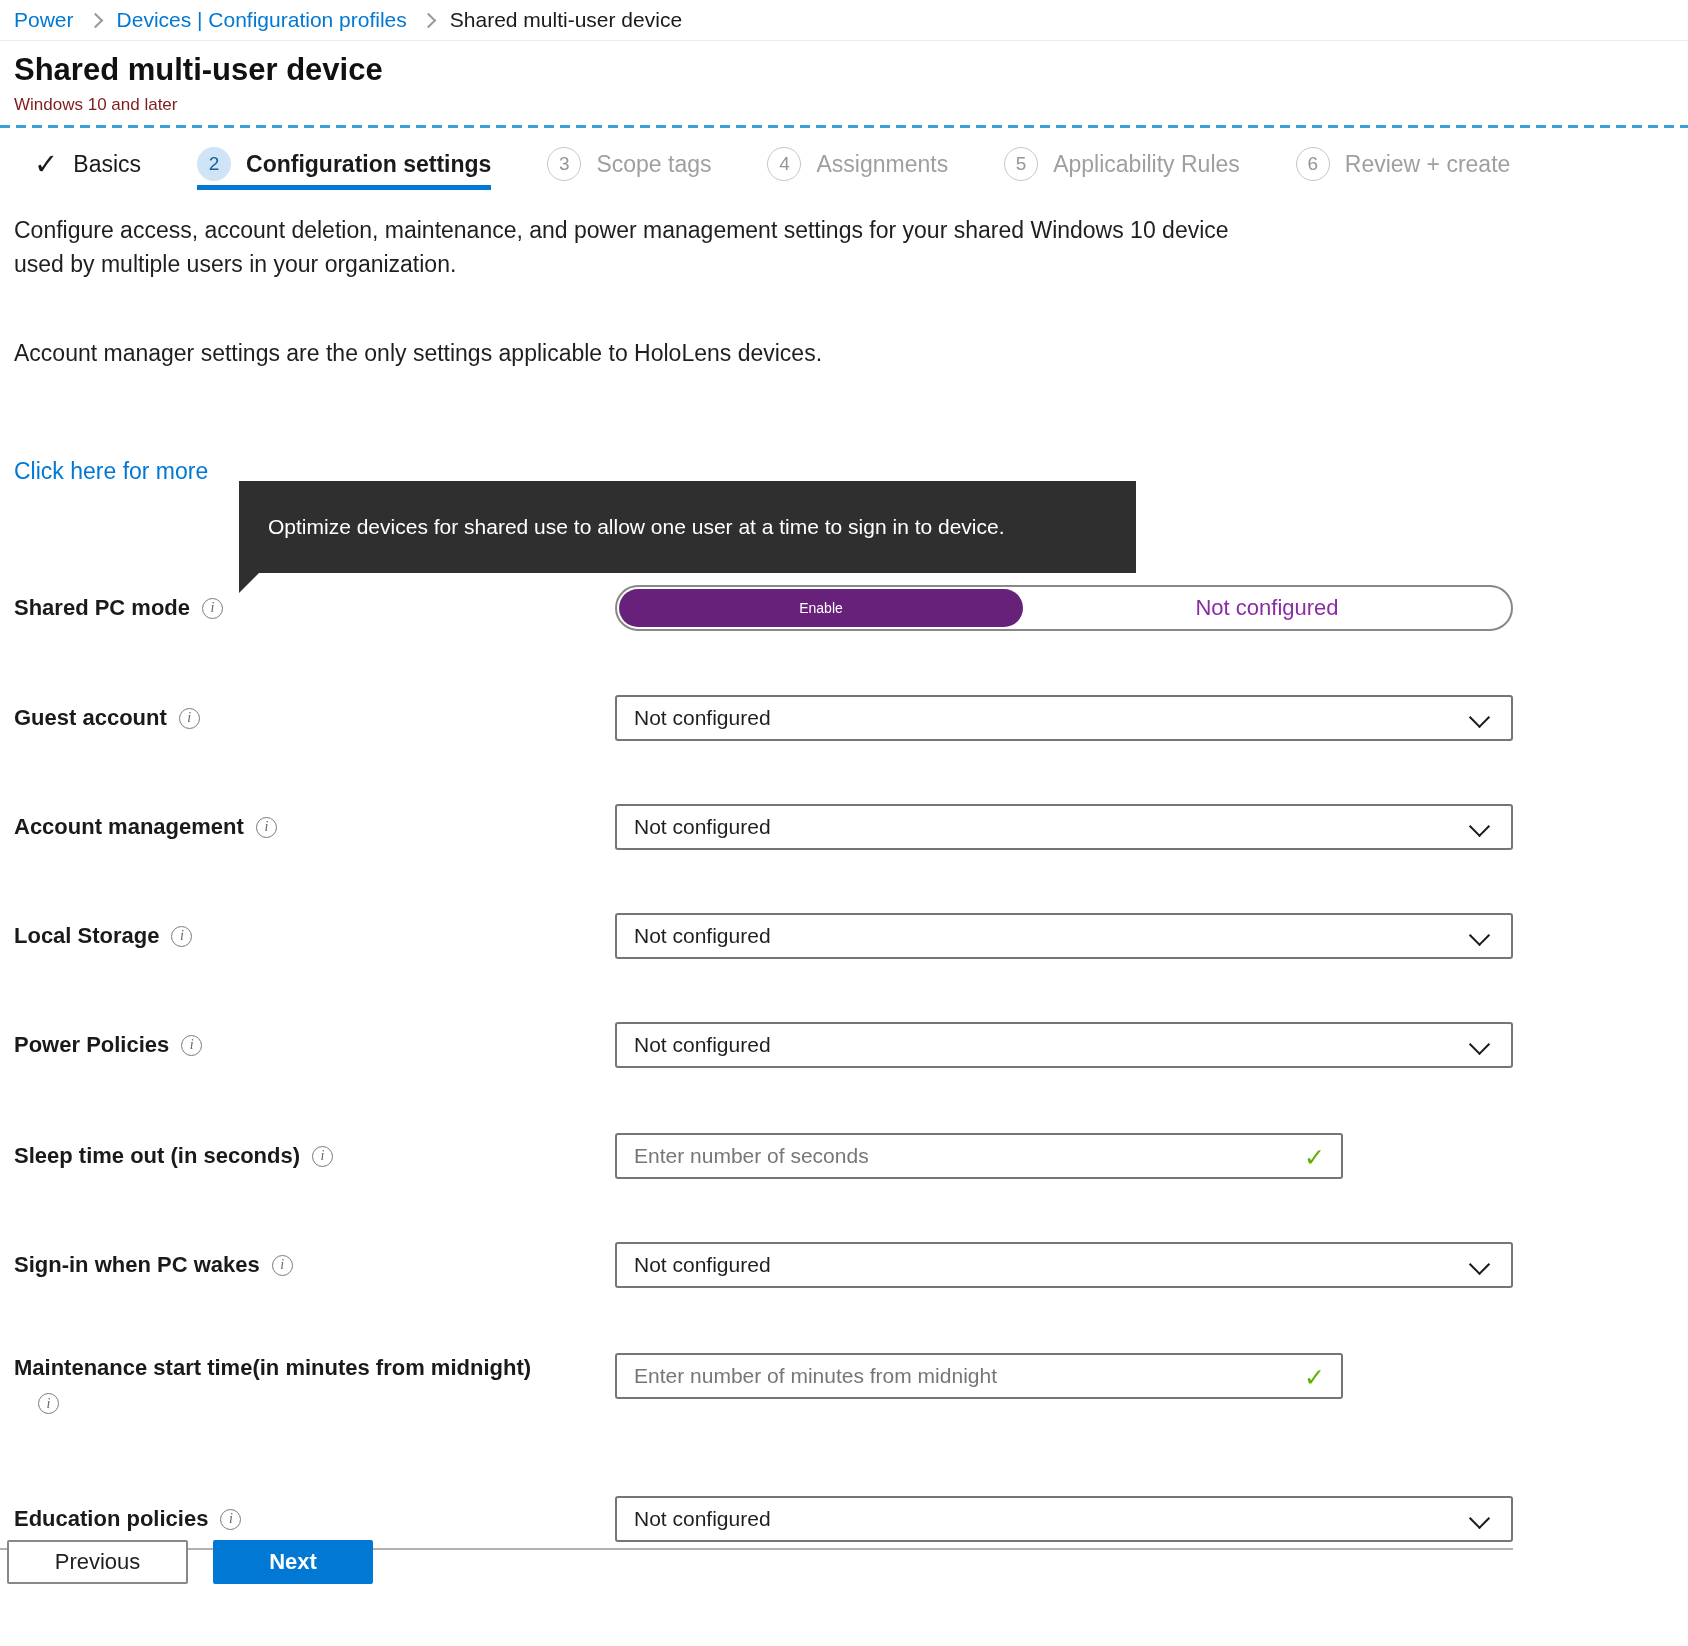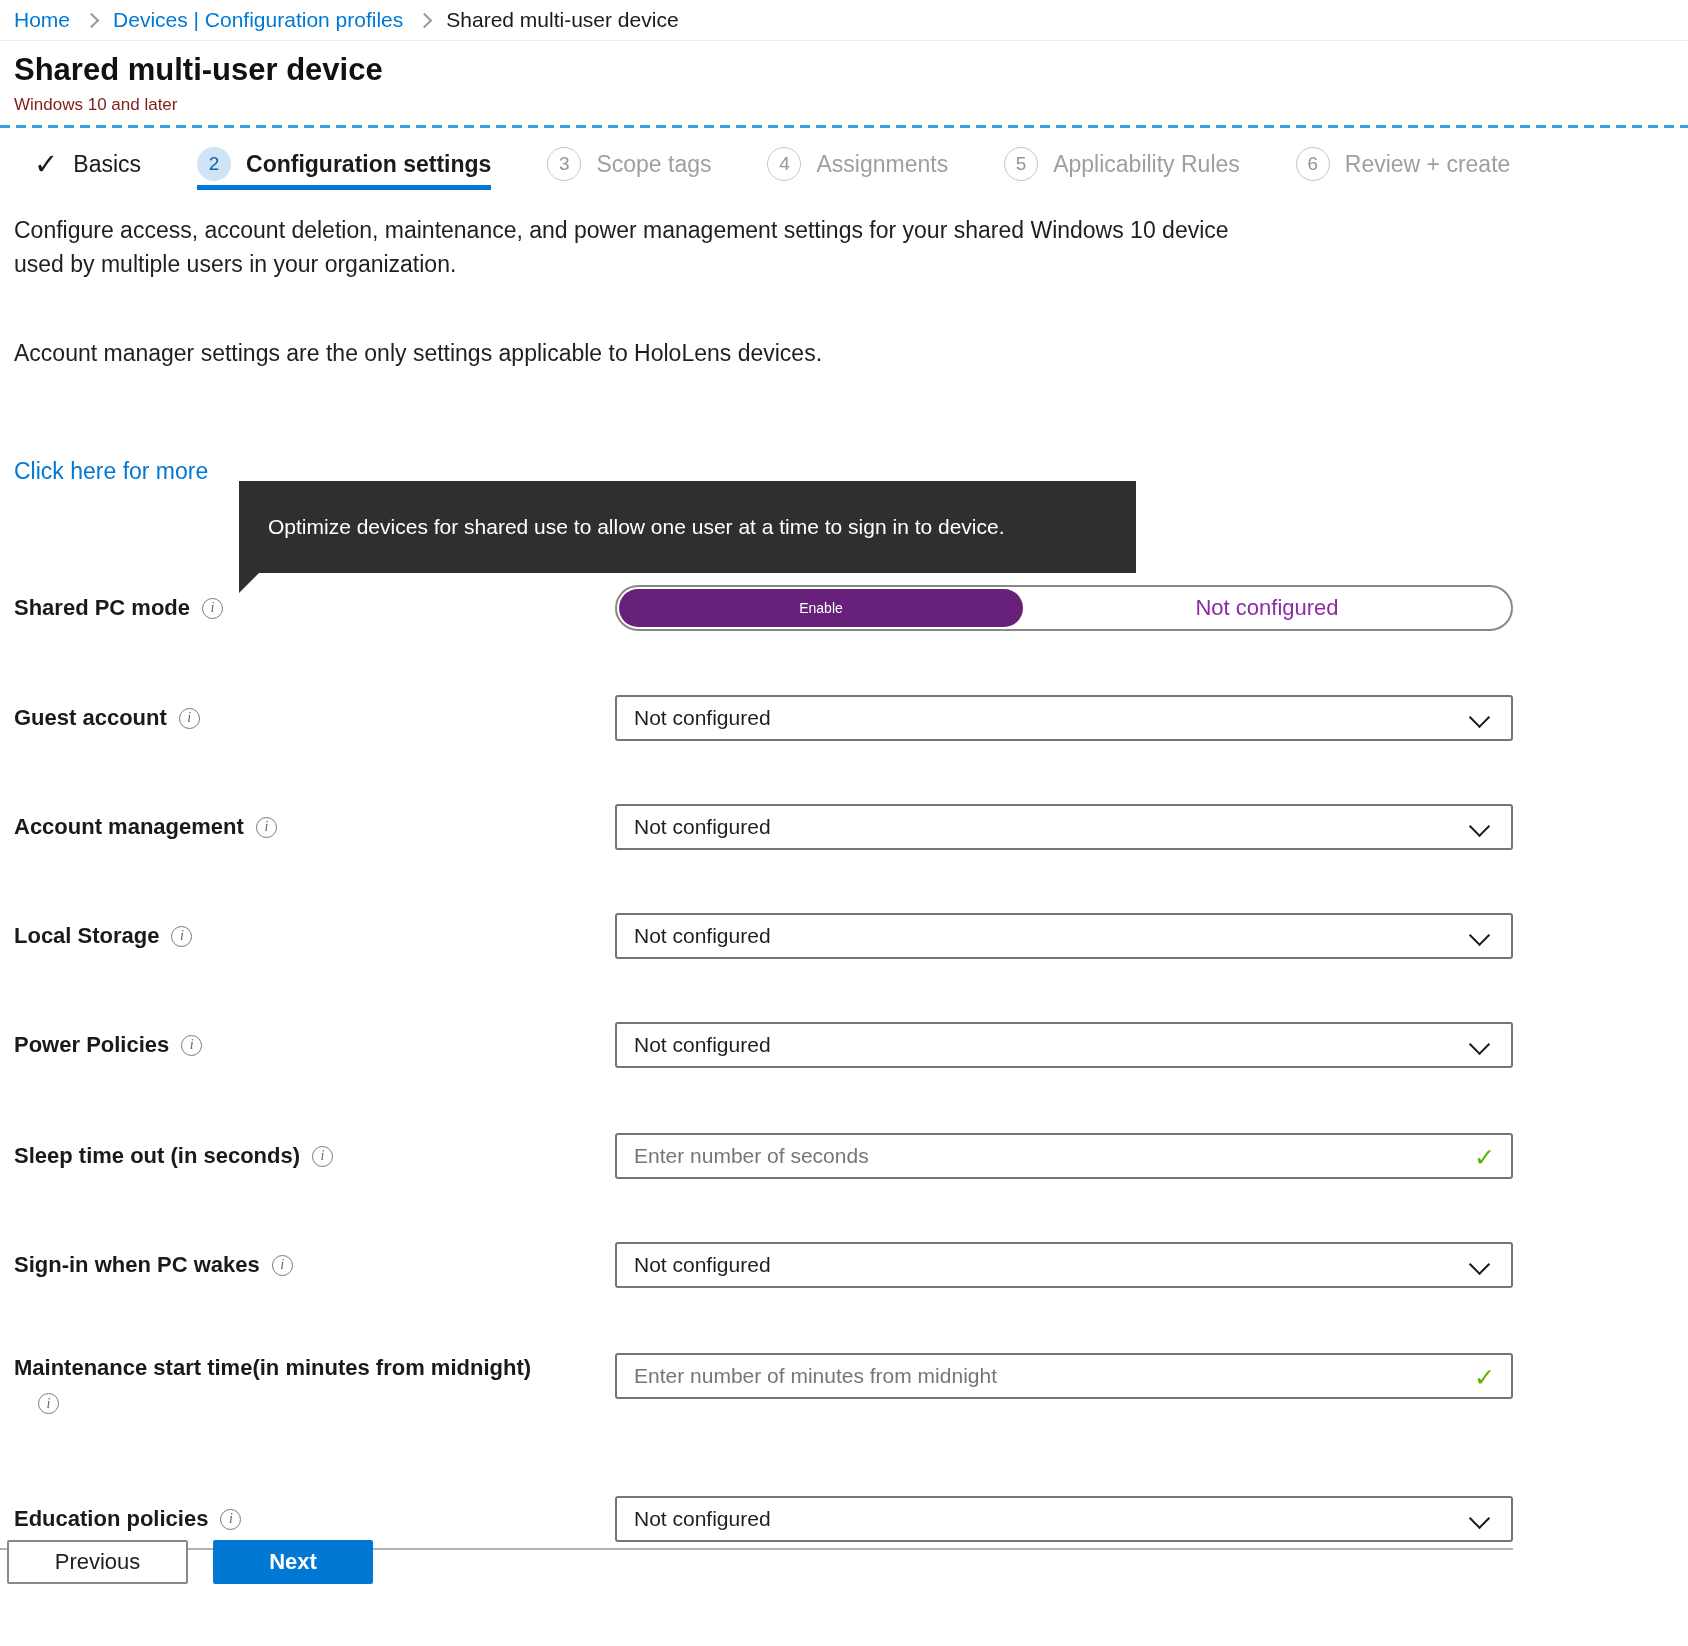--- a/index.html
+++ b/index.html
@@ -60,21 +60,21 @@
     display:flex;align-items:center;justify-content:center;color:#fff;font-size:14px;cursor:pointer;}
   .toggle-off{position:absolute;left:406px;right:0;top:0;bottom:0;display:flex;align-items:center;
     justify-content:center;color:#8a2da5;font-size:22px;cursor:pointer;}
 
   .dropdown{position:absolute;left:615px;width:898px;height:46px;border:2px solid #757575;border-radius:3px;
     box-sizing:border-box;background:#fff;display:flex;align-items:center;cursor:pointer;}
   .dropdown-value{font-size:21px;color:#201f1e;padding-left:17px;}
   .chevron-down{position:absolute;right:24px;top:13px;width:13px;height:13px;
     border-right:2px solid #1b1a19;border-bottom:2px solid #1b1a19;transform:rotate(45deg);}
 
-  .textfield{position:absolute;left:615px;width:898px;height:46px;border:2px solid #757575;border-radius:3px;
+  .textfield{position:absolute;left:615px;width:728px;height:46px;border:2px solid #757575;border-radius:3px;
     box-sizing:border-box;background:#fff;display:flex;align-items:center;}
   .textfield input{border:none;outline:none;flex:1;height:100%;font-family:"Liberation Sans",sans-serif;
     font-size:21px;color:#201f1e;padding-left:17px;background:transparent;}
   .textfield input::placeholder{color:#767676;opacity:1;}
   .valid-check{position:absolute;right:16px;top:8px;font-size:25px;color:#5db300;}
 
   .maint-label{position:absolute;left:14px;top:1353px;width:640px;font-size:22px;font-weight:bold;color:#1b1a19;}
   .maint-label .line1{white-space:nowrap;line-height:30px;}
   .maint-label .info-icon{margin-top:10px;margin-left:24px;}
 
@@ -84,21 +84,21 @@
     font-size:22px;border-radius:2px;cursor:pointer;box-sizing:border-box;}
   .btn-previous{left:7px;width:181px;background:#fff;border:2px solid #8a8886;color:#201f1e;}
   .btn-next{left:213px;width:160px;background:#0078d4;border:none;color:#fff;font-weight:bold;}
 </style>
 </head>
 <body>
 
 <div class="page">
 
   <div class="crumbbar">
-    <span class="crumb-link">Home</span>
+    <span class="crumb-link">Power</span>
     <span class="crumb-sep"></span>
     <span class="crumb-link">Devices | Configuration profiles</span>
     <span class="crumb-sep"></span>
     <span class="crumb-current">Shared multi-user device</span>
   </div>
 
   <div class="hdr">
     <div class="hdr-title">Shared multi-user device</div>
     <div class="hdr-sub">Windows 10 and later</div>
   </div>

